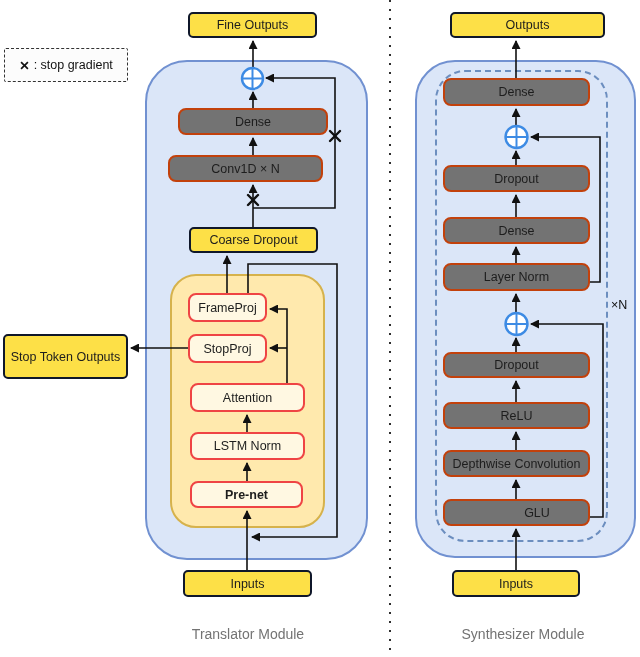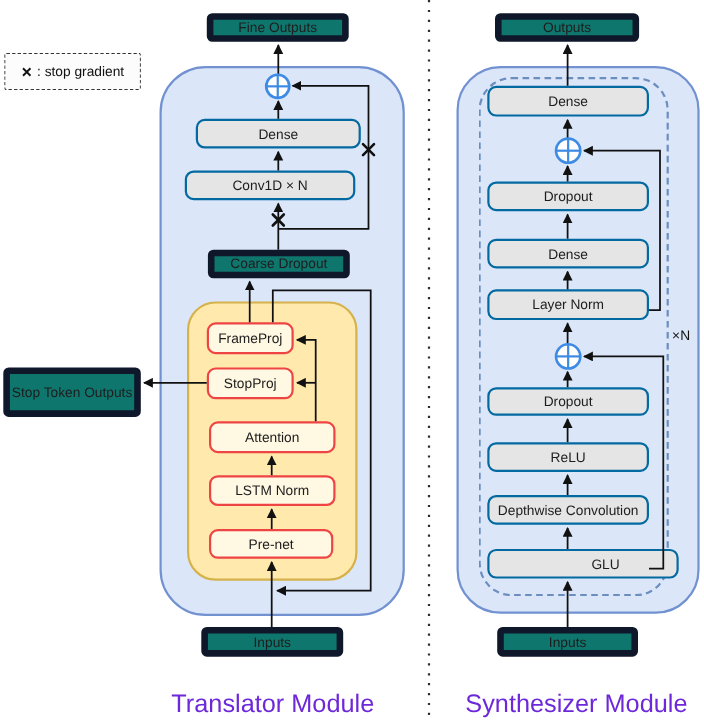--- a/index.html
+++ b/index.html
@@ -6,34 +6,34 @@
   #stage {
     position:relative; width:640px; height:657px; overflow:hidden;
     font-family:"Liberation Sans", sans-serif; background:#ffffff;
   }
   .abs { position:absolute; box-sizing:border-box; }
   .box {
     position:absolute; box-sizing:border-box;
     display:flex; align-items:center; justify-content:center;
     font-size:12.5px; color:#1d1d1d; white-space:nowrap; z-index:3;
   }
-  .gray   { background:#0f766e; border:6px solid #0f172a; border-radius:5px; }
-  .yellow { background:#e5e5e5; border:2px solid #0369a1; border-radius:8px; }
+  .gray   { background:#fde047; border:2px solid #0f172a; border-radius:5px; }
+  .yellow { background:#737373; border:2px solid #c2410c; border-radius:8px; }
   .lyellow{ background:#fff8e2; border:2px solid #ef4444; border-radius:8px; }
   .bluebig{ background:#dbe6f8; border:2px solid #7191d1; border-radius:42px; z-index:1; }
   .dashedblue { background:transparent; border:2px dashed #6c8ebf; border-radius:30px; z-index:2; }
   .innercont  { background:#ffe9ad; border:2px solid #d6b24c; border-radius:26px; z-index:2; }
   .legendbox {
     background:#fcfcfc; border:1.5px dashed #333; border-radius:2px;
     display:flex; align-items:center; justify-content:center;
     font-size:12.5px; color:#111; z-index:3;
   }
   .legendbox b { font-weight:700; margin-right:4px; }
   .modtitle {
-    position:absolute; text-align:center; font-size:23px; color:#6d28d9;
+    position:absolute; text-align:center; font-size:14px; color:#737373;
     z-index:3; white-space:nowrap;
   }
   .xn { position:absolute; font-size:12.5px; color:#111; z-index:3; }
   svg.overlay { position:absolute; left:0; top:0; z-index:4; pointer-events:none; }
 </style>
 </head>
 <body>
 
 <div id="stage">
 
@@ -55,49 +55,49 @@
   <div class="innercont abs" style="left:170px; top:274px; width:155px; height:254px;"></div>
 
   <div class="box lyellow" style="left:188px; top:293px; width:79px; height:29px;">FrameProj</div>
 
   <div class="box lyellow" style="left:188px; top:334px; width:79px; height:29px;">StopProj</div>
 
   <div class="box lyellow" style="left:190px; top:383px; width:115px; height:29px;">Attention</div>
 
   <div class="box lyellow" style="left:190px; top:432px; width:115px; height:28px;">LSTM Norm</div>
 
-  <div class="box lyellow" style="left:190px; top:481px; width:113px; height:27px;">Pre-net</div>
+  <div class="box lyellow" style="left:190px; top:481px; width:113px; height:27px;font-weight:bold;">Pre-net</div>
 
   <div class="box gray" style="left:3px; top:334px; width:125px; height:45px;">Stop Token Outputs</div>
 
   <div class="box gray" style="left:183px; top:570px; width:129px; height:27px;">Inputs</div>
 
   <div class="modtitle" style="left:148px; top:626px; width:200px;">Translator Module</div>
 
-  <div class="box gray abs" style="left:450px; top:12px; width:131px; height:26px;">Outputs</div>
+  <div class="box gray abs" style="left:450px; top:12px; width:155px; height:26px;">Outputs</div>
 
   <div class="bluebig abs" style="left:415px; top:60px; width:221px; height:498px; border-radius:40px;"></div>
 
   <div class="dashedblue abs" style="left:435px; top:70px; width:173px; height:472px;"></div>
 
   <div class="box yellow" style="left:443px; top:78px; width:147px; height:28px;">Dense</div>
 
   <div class="box yellow" style="left:443px; top:165px; width:147px; height:27px;">Dropout</div>
 
   <div class="box yellow" style="left:443px; top:217px; width:147px; height:27px;">Dense</div>
 
   <div class="box yellow" style="left:443px; top:263px; width:147px; height:28px;">Layer Norm</div>
 
   <div class="box yellow" style="left:443px; top:352px; width:147px; height:26px;">Dropout</div>
 
   <div class="box yellow" style="left:443px; top:450px; width:147px; height:27px;">Depthwise Convolution</div>
 
   <div class="box yellow" style="left:443px; top:402px; width:147px; height:27px;">ReLU</div>
 
-  <div class="box yellow" style="left:443px; top:499px; width:174px; height:27px;padding-left:41px;">GLU</div>
+  <div class="box yellow" style="left:443px; top:499px; width:147px; height:27px;padding-left:41px;">GLU</div>
 
   <div class="box gray" style="left:452px; top:570px; width:128px; height:27px;">Inputs</div>
 
   <div class="xn" style="left:611px; top:298px;">×N</div>
 
   <div class="modtitle" style="left:423px; top:626px; width:200px;">Synthesizer Module</div>
 
   <svg class="overlay" width="640" height="657" viewBox="0 0 640 657">
     <defs>
       <marker id="arr" markerUnits="userSpaceOnUse" markerWidth="9" markerHeight="9" refX="8" refY="4.5" orient="auto">

